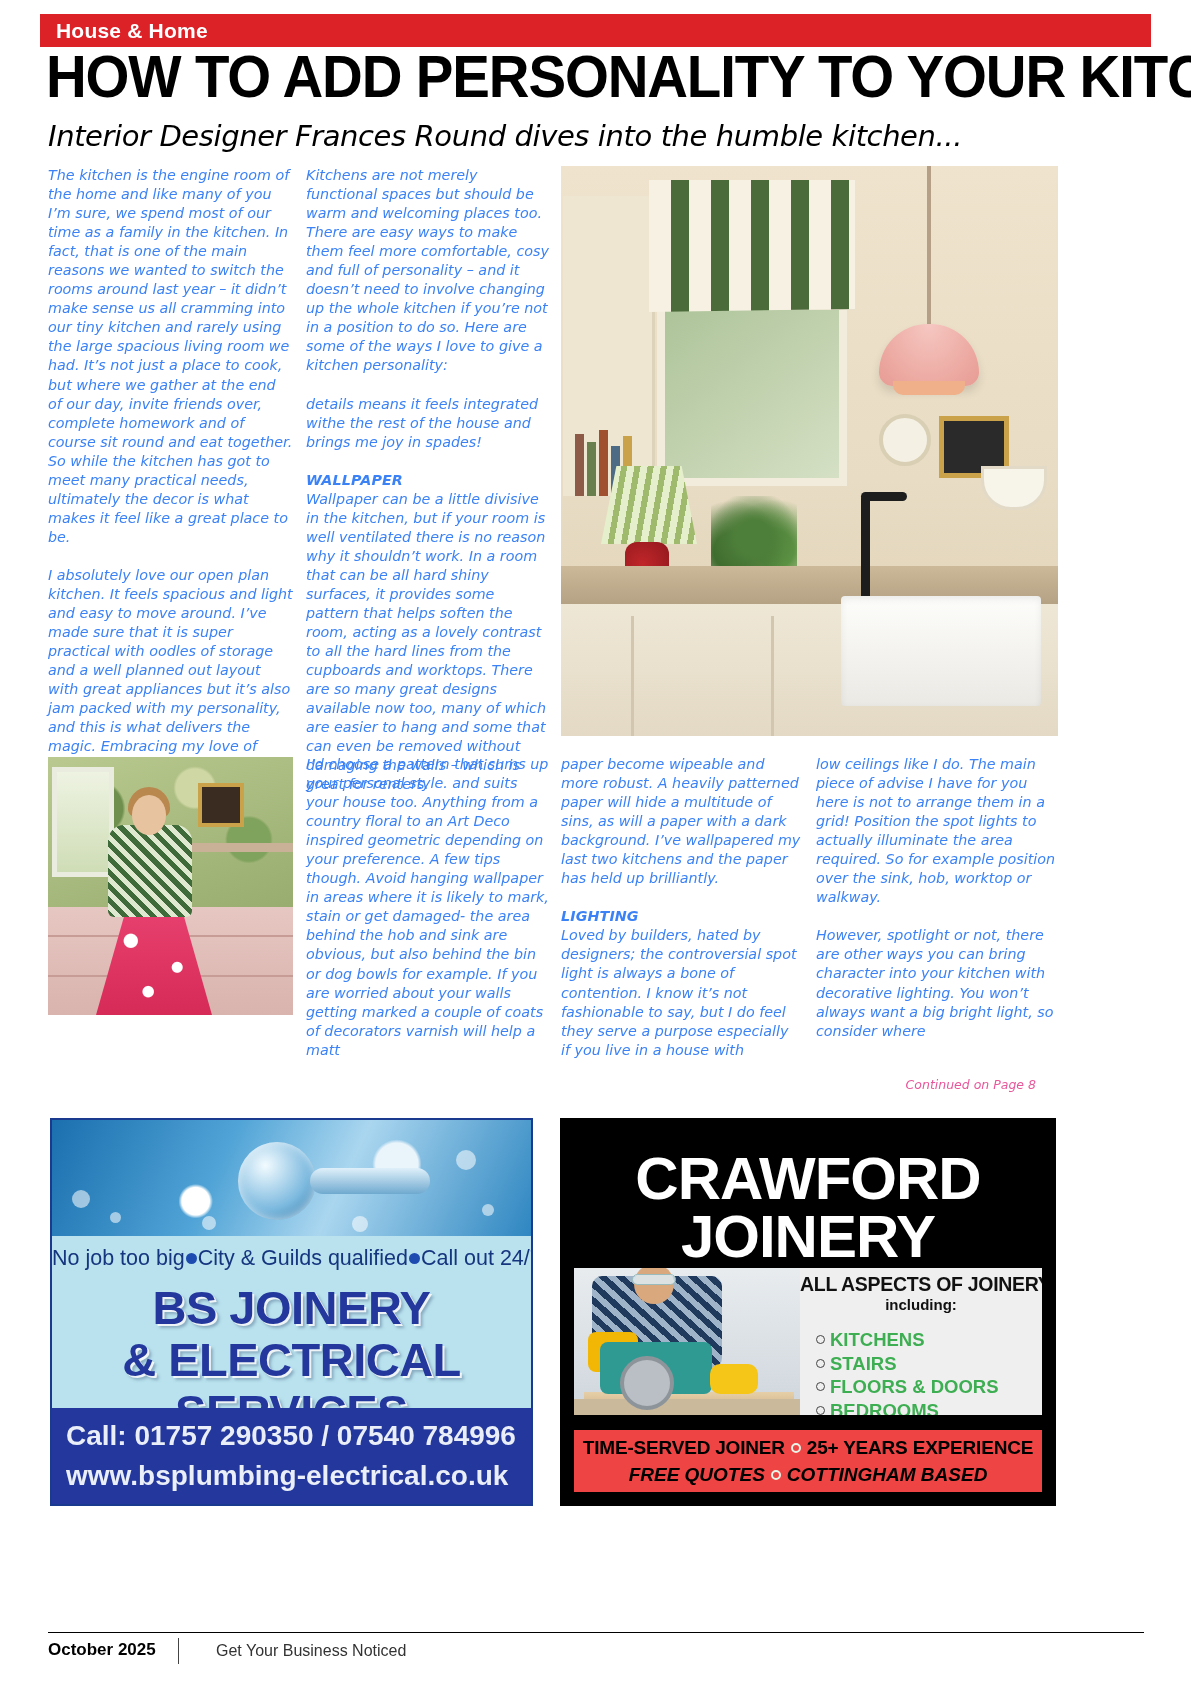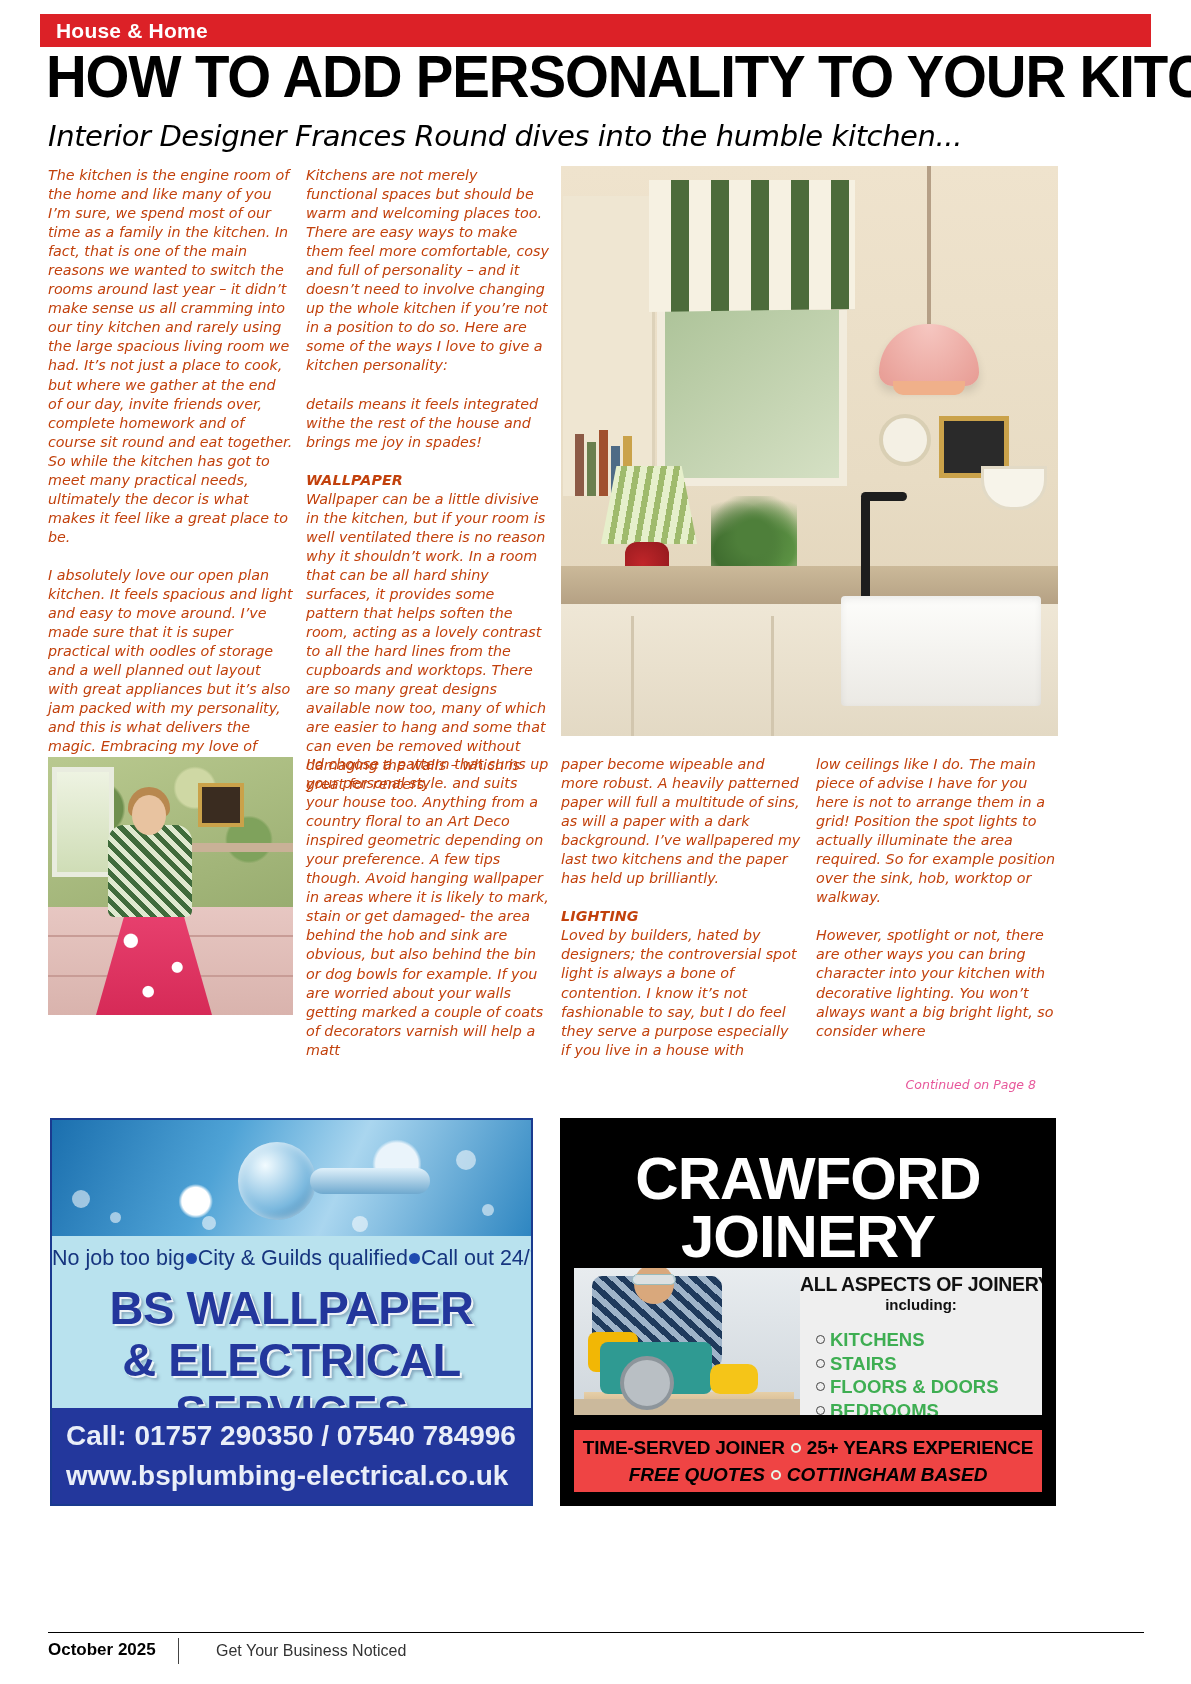--- a/index.html
+++ b/index.html
@@ -42,21 +42,21 @@
     font-size: 29px; color: #000; letter-spacing: -0.4px;
   }
 
   
   .col {
     position: absolute;
     font-family: "DejaVu Sans", sans-serif;
     font-style: italic;
     font-size: 14.3px;
     line-height: 19.05px;
-    color: #c2410c;
+    color: #3b82f6;
     text-align: left;
   }
   .col p { margin: 0 0 19px 0; }
   .col p:last-child { margin-bottom: 0; }
   .subhead {
     font-weight: bold; font-style: italic;
     display: block;
     font-size: 14.3px;
     letter-spacing: .1px;
   }
@@ -359,21 +359,21 @@
       <div class="p-hair"></div>
       <div class="p-head"></div>
     </div>
   </div>
 
   <div class="col" id="col2b">
     <p>I’d choose a pattern that sums up your personal style. and suits your house too. Anything from a country floral to an Art Deco inspired geometric depending on your preference. A few tips though. Avoid hanging wallpaper in areas where it is likely to mark, stain or get damaged- the area behind the hob and sink are obvious, but also behind the bin or dog bowls for example. If you are worried about your walls getting marked a couple of coats of decorators varnish will help a matt</p>
   </div>
 
   <div class="col" id="col3b">
-    <p>paper become wipeable and more robust. A heavily patterned paper will full a multitude of sins, as will a paper with a dark background. I’ve wallpapered my last two kitchens and the paper has held up brilliantly.</p>
+    <p>paper become wipeable and more robust. A heavily patterned paper will hide a multitude of sins, as will a paper with a dark background. I’ve wallpapered my last two kitchens and the paper has held up brilliantly.</p>
     <p>
       <span class="subhead">LIGHTING</span>
       <span>Loved by builders, hated by designers; the controversial spot light is always a bone of contention. I know it’s not fashionable to say, but I do feel they serve a purpose especially if you live in a house with</span>
     </p>
   </div>
 
   <div class="col" id="col4b">
     <p>low ceilings like I do. The main piece of advise I have for you here is not to arrange them in a grid! Position the spot lights to actually illuminate the area required. So for example position over the sink, hob, worktop or walkway.</p>
     <p>However, spotlight or not, there are other ways you can bring character into your kitchen with decorative lighting. You won’t always want a big bright light, so consider where</p>
   </div>
@@ -389,21 +389,21 @@
         <div class="bub" style="left:58px;top:92px;width:11px;height:11px;"></div>
         <div class="bub" style="left:150px;top:96px;width:14px;height:14px;"></div>
         <div class="bub" style="left:300px;top:96px;width:16px;height:16px;"></div>
         <div class="bub" style="left:404px;top:30px;width:20px;height:20px;"></div>
         <div class="bub" style="left:430px;top:84px;width:12px;height:12px;"></div>
       </div>
     </div>
     <div class="tagline">
       <span>No job too big</span><span class="dotsep"></span><span>City &amp; Guilds qualified</span><span class="dotsep"></span><span>Call out 24/7</span>
     </div>
-    <div class="big1">BS WALLPAPER</div>
+    <div class="big1">BS JOINERY</div>
     <div class="big2">&amp; ELECTRICAL</div>
     <div class="big3">SERVICES</div>
     <div class="ribbon">For all your plumbing requirements</div>
     <div class="footer">
       <div class="l1">Call: 01757 290350 / 07540 784996</div>
       <div class="l2">www.bsplumbing-electrical.co.uk</div>
     </div>
   </div>
 
   <div class="ad-joinery">

